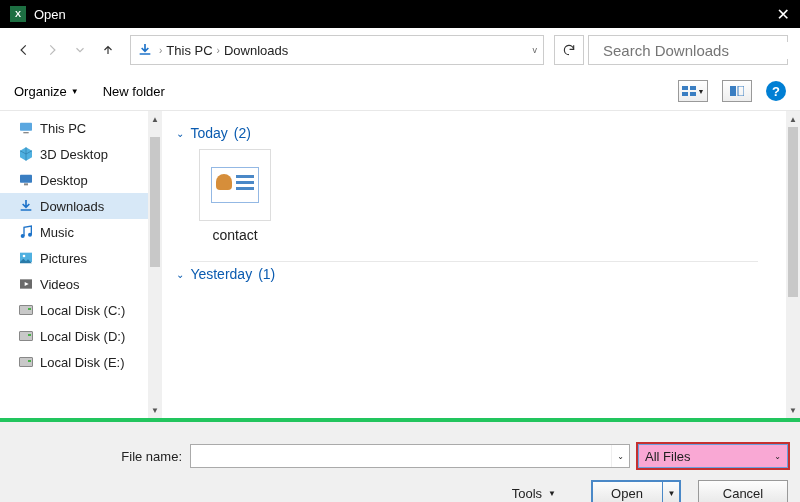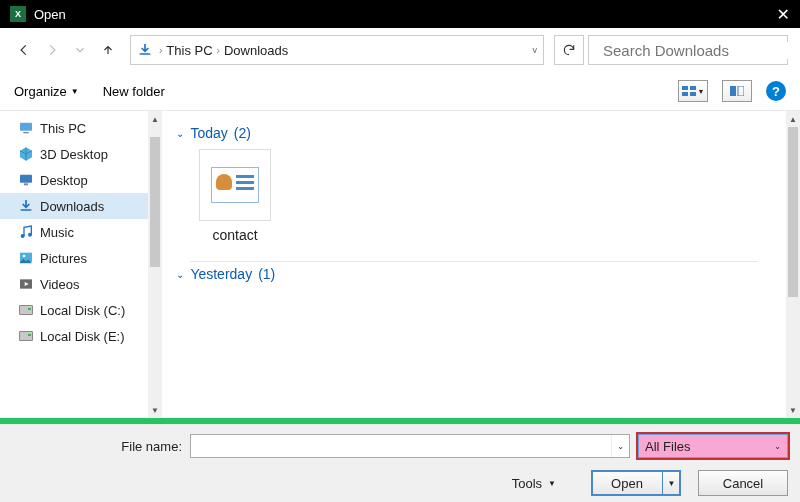--- a/index.html
+++ b/index.html
@@ -43,21 +43,21 @@
 .content-inner { flex: 1; padding: 10px 14px; }
 .group-header { color: #0a5bb0; font-size: 14px; display: flex; align-items: center; gap: 6px; margin-bottom: 8px; margin-top: 4px; cursor: pointer; }
 .group-header .chev { font-size: 10px; }
 .file-grid { display: flex; gap: 20px; padding-left: 14px; margin-bottom: 18px; }
 .file-tile { width: 90px; display: flex; flex-direction: column; align-items: center; gap: 6px; cursor: pointer; }
 .file-tile .thumb { width: 72px; height: 72px; border: 1px solid #ddd; display: flex; align-items: center; justify-content: center; }
 .file-tile .fname { font-size: 14px; }
 .contact-card { width: 48px; height: 36px; background: #fff; border: 1px solid #93b8e4; position: relative; }
 .contact-card::before { content: ""; position: absolute; left: 4px; top: 6px; width: 16px; height: 16px; background: #d68e3a; border-radius: 50% 50% 4px 4px; }
 .contact-card::after { content: ""; position: absolute; right: 4px; top: 7px; width: 18px; height: 3px; background: #4a88c7; box-shadow: 0 6px 0 #4a88c7, 0 12px 0 #4a88c7; }
-.footer { background: #f0f0f0; border-top: 6px solid #22c55e; padding: 10px 12px 14px; height: 84px; }
+.footer { background: #f0f0f0; border-top: 4px solid #22c55e; padding: 22px 12px 14px; height: 84px; }
 .row1 { display: flex; align-items: center; gap: 8px; margin-bottom: 12px; }
 .row1 .lbl { width: 170px; text-align: right; }
 .fn-input { flex: 1; height: 24px; border: 1px solid #aaa; display: flex; align-items: center; background: #fff; }
 .fn-input input { flex: 1; border: none; outline: none; padding: 0 6px; font-size: 13px; }
 .fn-dd { width: 18px; height: 100%; display: flex; align-items: center; justify-content: center; border-left: 1px solid #eee; font-size: 8px; cursor: pointer; }
 .filetype { width: 150px; height: 24px; border: 1px solid #6aa0de; outline: 2px solid #c53030; display: flex; align-items: center; padding: 0 6px; background: #f9a8d4; cursor: pointer; }
 .filetype .dd { margin-left: auto; font-size: 8px; }
 .row2 { display: flex; align-items: center; justify-content: flex-end; gap: 17px; }
 .tools { margin-right: 18px; display: flex; align-items: center; gap: 6px; cursor: pointer; }
 .btn { height: 26px; border: 1px solid #999; background: linear-gradient(#fdfdfd,#e7e7e7); display: flex; align-items: center; justify-content: center; cursor: pointer; font-size: 13px; }
@@ -230,20 +230,26 @@
       <div class="tree-item">
         <span class="ticon">
             <span class="drive-icon"></span>
           </span>
         <span>Local Disk (C:)</span>
       </div>
       <div class="tree-item">
         <span class="ticon">
             <span class="drive-icon"></span>
           </span>
+        <span>Local Disk (D:)</span>
+      </div>
+      <div class="tree-item">
+        <span class="ticon">
+            <span class="drive-icon"></span>
+          </span>
         <span>Local Disk (E:)</span>
       </div>
     </div>
     <div class="sb-scroll">
       <div class="sb-arrow">▲</div>
       <div class="sb-track">
           <div class="sb-thumb" style="top:10px;height:130px;"></div>
         </div>
       <div class="sb-arrow">▼</div>
     </div>

